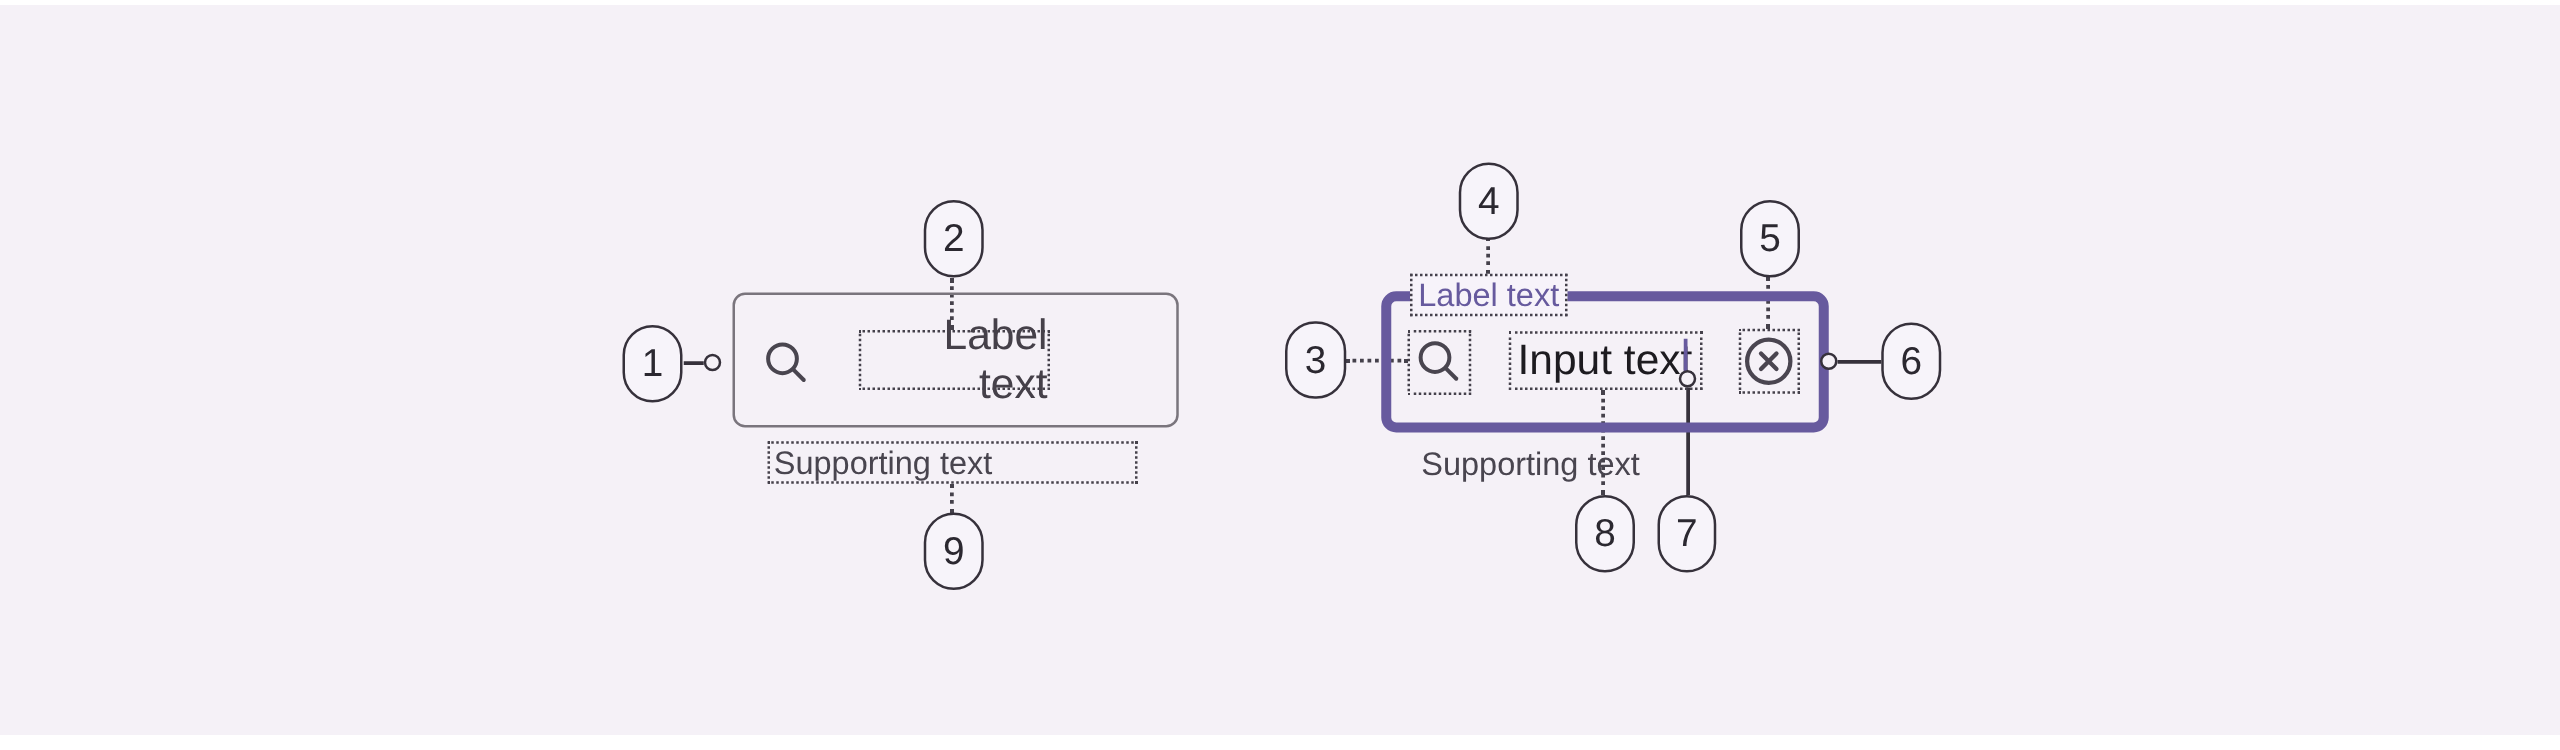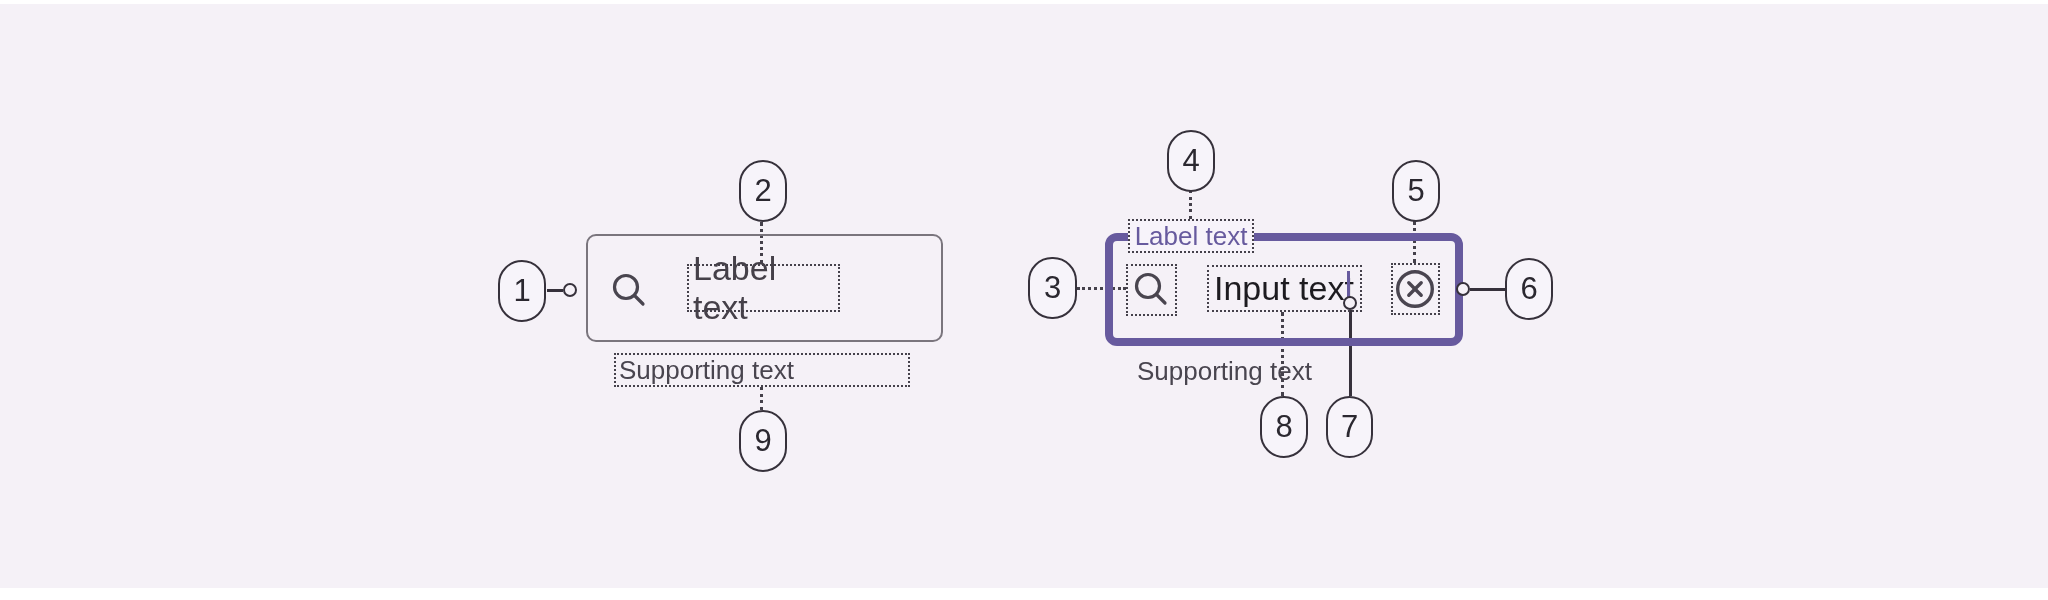--- a/index.html
+++ b/index.html
@@ -7,21 +7,21 @@
   .canvas{position:relative;width:2048px;height:600px;background:#ffffff;overflow:hidden;}
   .bg-band{position:absolute;left:0;top:4px;width:2048px;height:584px;background:#F5F1F7;}
 
   
   .field-outline{position:absolute;left:586px;top:234px;width:357px;height:108px;
     border:2px solid #7A757D;border-radius:10px;box-sizing:border-box;z-index:3;}
   .field-focused{position:absolute;left:1105px;top:233px;width:358px;height:113px;
     border:8px solid #675A9E;border-radius:12px;box-sizing:border-box;z-index:3;}
 
   
-  .dotbox{position:absolute;border:2px dotted #45414B;box-sizing:border-box;z-index:4;}
+  .dotbox{position:absolute;border:2px dotted #45414B;box-sizing:border-box;z-index:4;text-align:right;}
   .label-box{left:687px;top:264px;width:153px;height:48px;display:flex;align-items:center;
     padding-left:4px;font-size:34px;color:#454049;}
   .support-box{left:614px;top:353px;width:296px;height:34px;display:flex;align-items:center;
     padding-left:3px;font-size:26px;color:#49454F;}
   .chip-box{left:1128px;top:219px;width:126px;height:34px;display:flex;align-items:center;
     justify-content:center;font-size:26px;color:#675A9E;background:#F7F3FA;z-index:5;}
   .lead-box{left:1126px;top:264px;width:51px;height:52px;}
   .input-box{left:1207px;top:265px;width:155px;height:47px;display:flex;align-items:center;
     padding-left:5px;font-size:34px;color:#1D1B20;}
   .trail-box{left:1391px;top:263px;width:49px;height:52px;}

